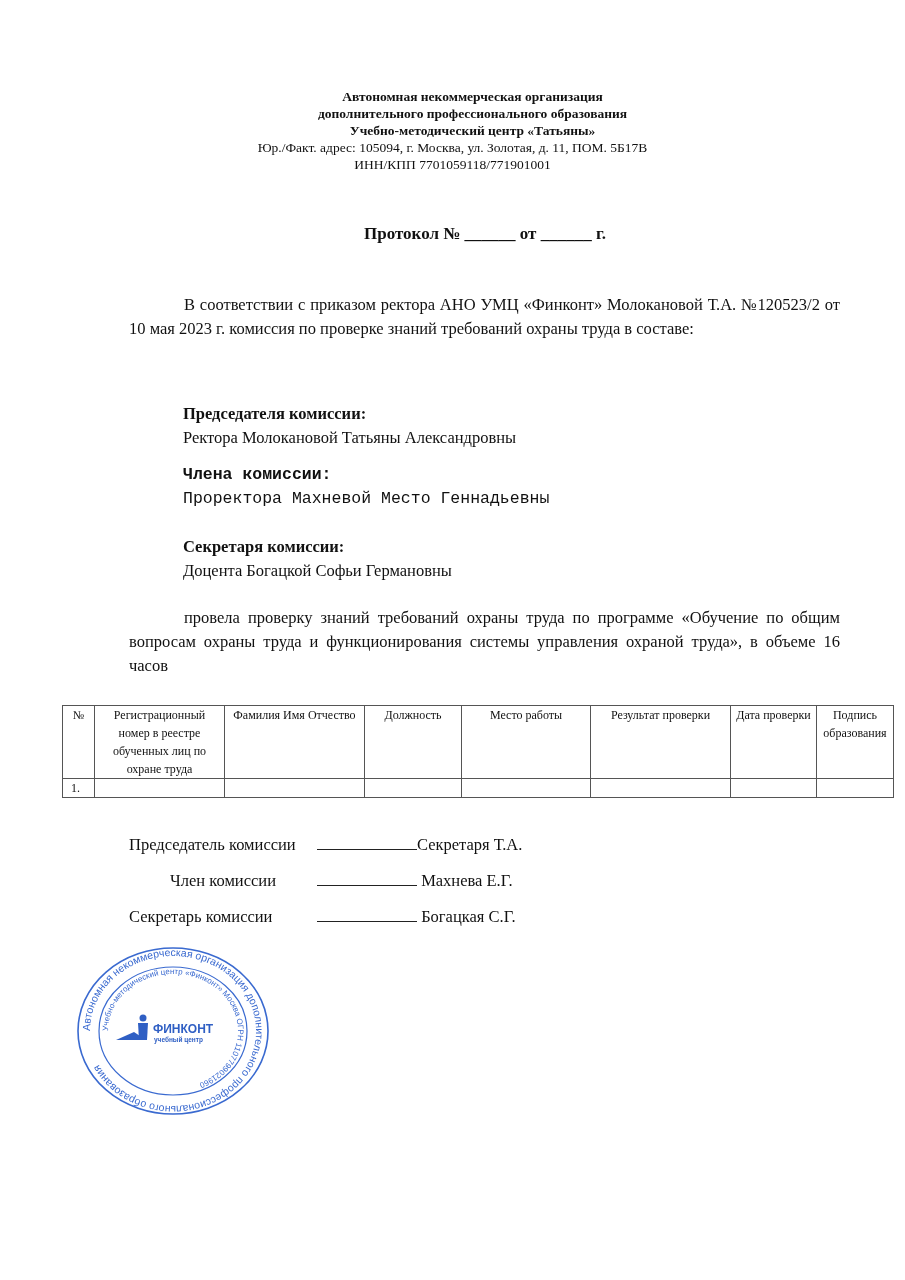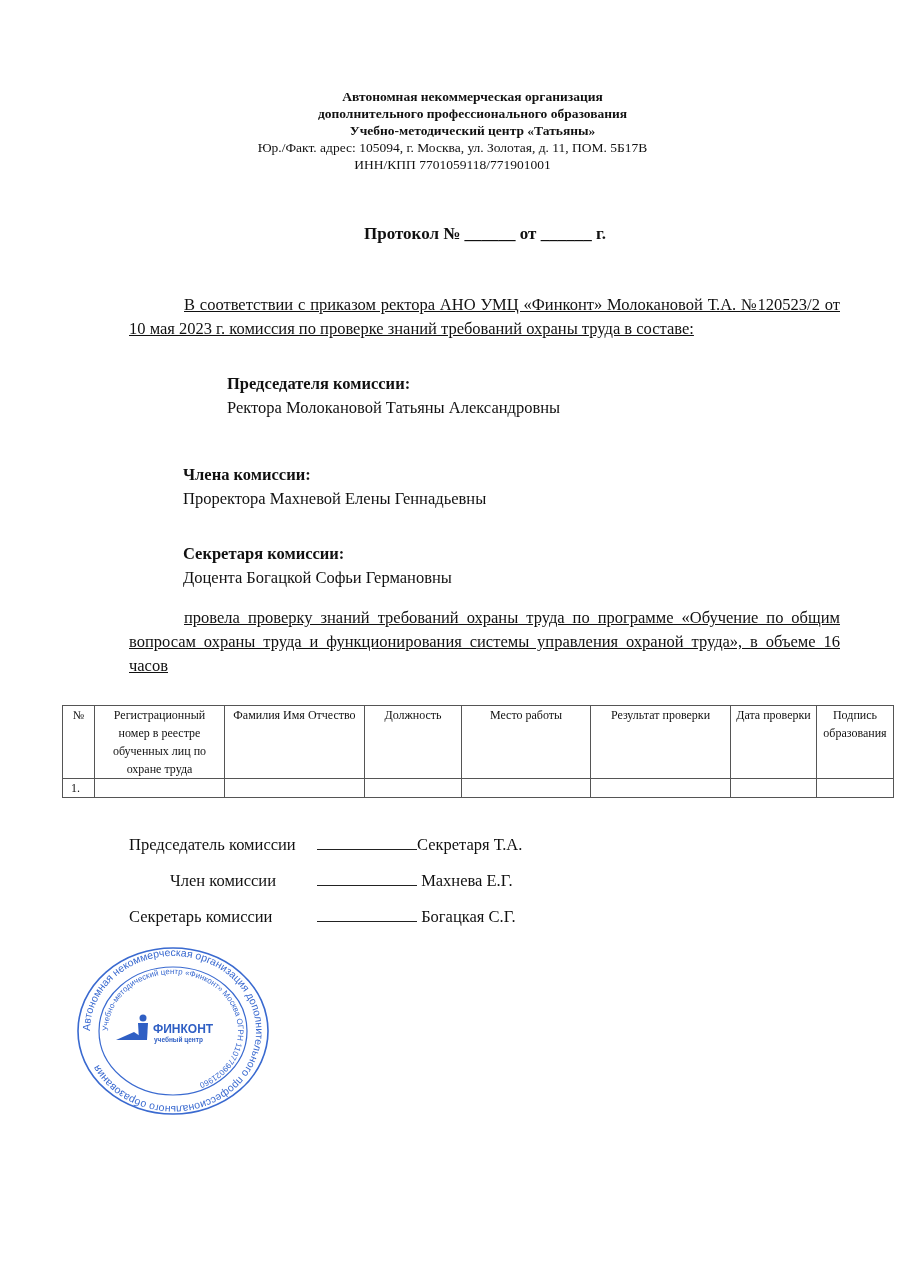--- a/index.html
+++ b/index.html
@@ -2,21 +2,21 @@
 <html><head>
 <meta charset="utf-8">
 <style>
   html, body { margin:0; padding:0; background:#ffffff; }
   body { width:905px; height:1280px; position:relative; overflow:hidden;
          font-family:"Liberation Serif", serif; color:#111; }
   .abs { position:absolute; }
   .hdr { left:0; width:905px; text-align:center; font-size:13.5px; line-height:17px; }
   .hdr .b { font-weight:bold;margin-left:40px; }
   .title { left:0; width:970px; text-align:center; top:224px; font-size:17px; font-weight:bold; }
-  .para { left:129px; width:711px; font-size:16.5px; line-height:24px; text-align:justify;text-decoration:underline; }
+  .para { left:129px; width:711px; font-size:16.5px; line-height:24px; text-align:justify; }
   .para .indent { display:inline-block; width:55px; }
   .role { left:183px; font-size:16.5px; line-height:24px; }
   .role .b { font-weight:bold; }
   table.grid { position:absolute; left:62px; top:705px; width:831px; border-collapse:collapse;
                font-size:12px; line-height:18px; table-layout:fixed; }
   table.grid td { border:1px solid #555; vertical-align:top; text-align:center; padding:0 2px; }
   table.grid tr.h td { height:71px; }
   table.grid tr.r td { height:18px; }
   table.grid td.num { text-align:left; padding-left:8px; }
   .sig { left:129px; font-size:16.5px; line-height:24px; }
@@ -34,29 +34,29 @@
   <div>Юр./Факт. адрес: 105094, г. Москва, ул. Золотая, д. 11, ПОМ. 5Б17В</div>
   <div>ИНН/КПП 7701059118/771901001</div>
 </div>
 
 <div class="abs title">Протокол № ______ от ______ г.</div>
 
 <div class="abs para" style="top:293px;">
   <span class="indent"></span><span>В соответствии с приказом ректора АНО УМЦ «Финконт» Молокановой Т.А. №120523/2 от 10 мая 2023 г. комиссия по проверке знаний требований охраны труда в составе:</span>
 </div>
 
-<div class="abs role" style="top:372px;margin-left:44px;">
+<div class="abs role" style="top:402px;">
   <div class="b">Председателя комиссии:</div>
   <div>Ректора Молокановой Татьяны Александровны</div>
 </div>
-<div class="abs role" style="top:463px;">
+<div class="abs role" style="top:463px;font-family:Liberation Mono, monospace;">
   <div class="b">Члена комиссии:</div>
-  <div>Проректора Махневой Елены Геннадьевны</div>
+  <div>Проректора Махневой Место Геннадьевны</div>
 </div>
-<div class="abs role" style="top:535px;margin-top:7px;">
+<div class="abs role" style="top:535px;">
   <div class="b">Секретаря комиссии:</div>
   <div>Доцента Богацкой Софьи Германовны</div>
 </div>
 
 <div class="abs para" style="top:606px;">
   <span class="indent"></span><span>провела проверку знаний требований охраны труда по программе «Обучение по общим вопросам охраны труда и функционирования системы управления охраной труда», в объеме 16 часов</span>
 </div>
 
 <table class="grid">
   <colgroup>

